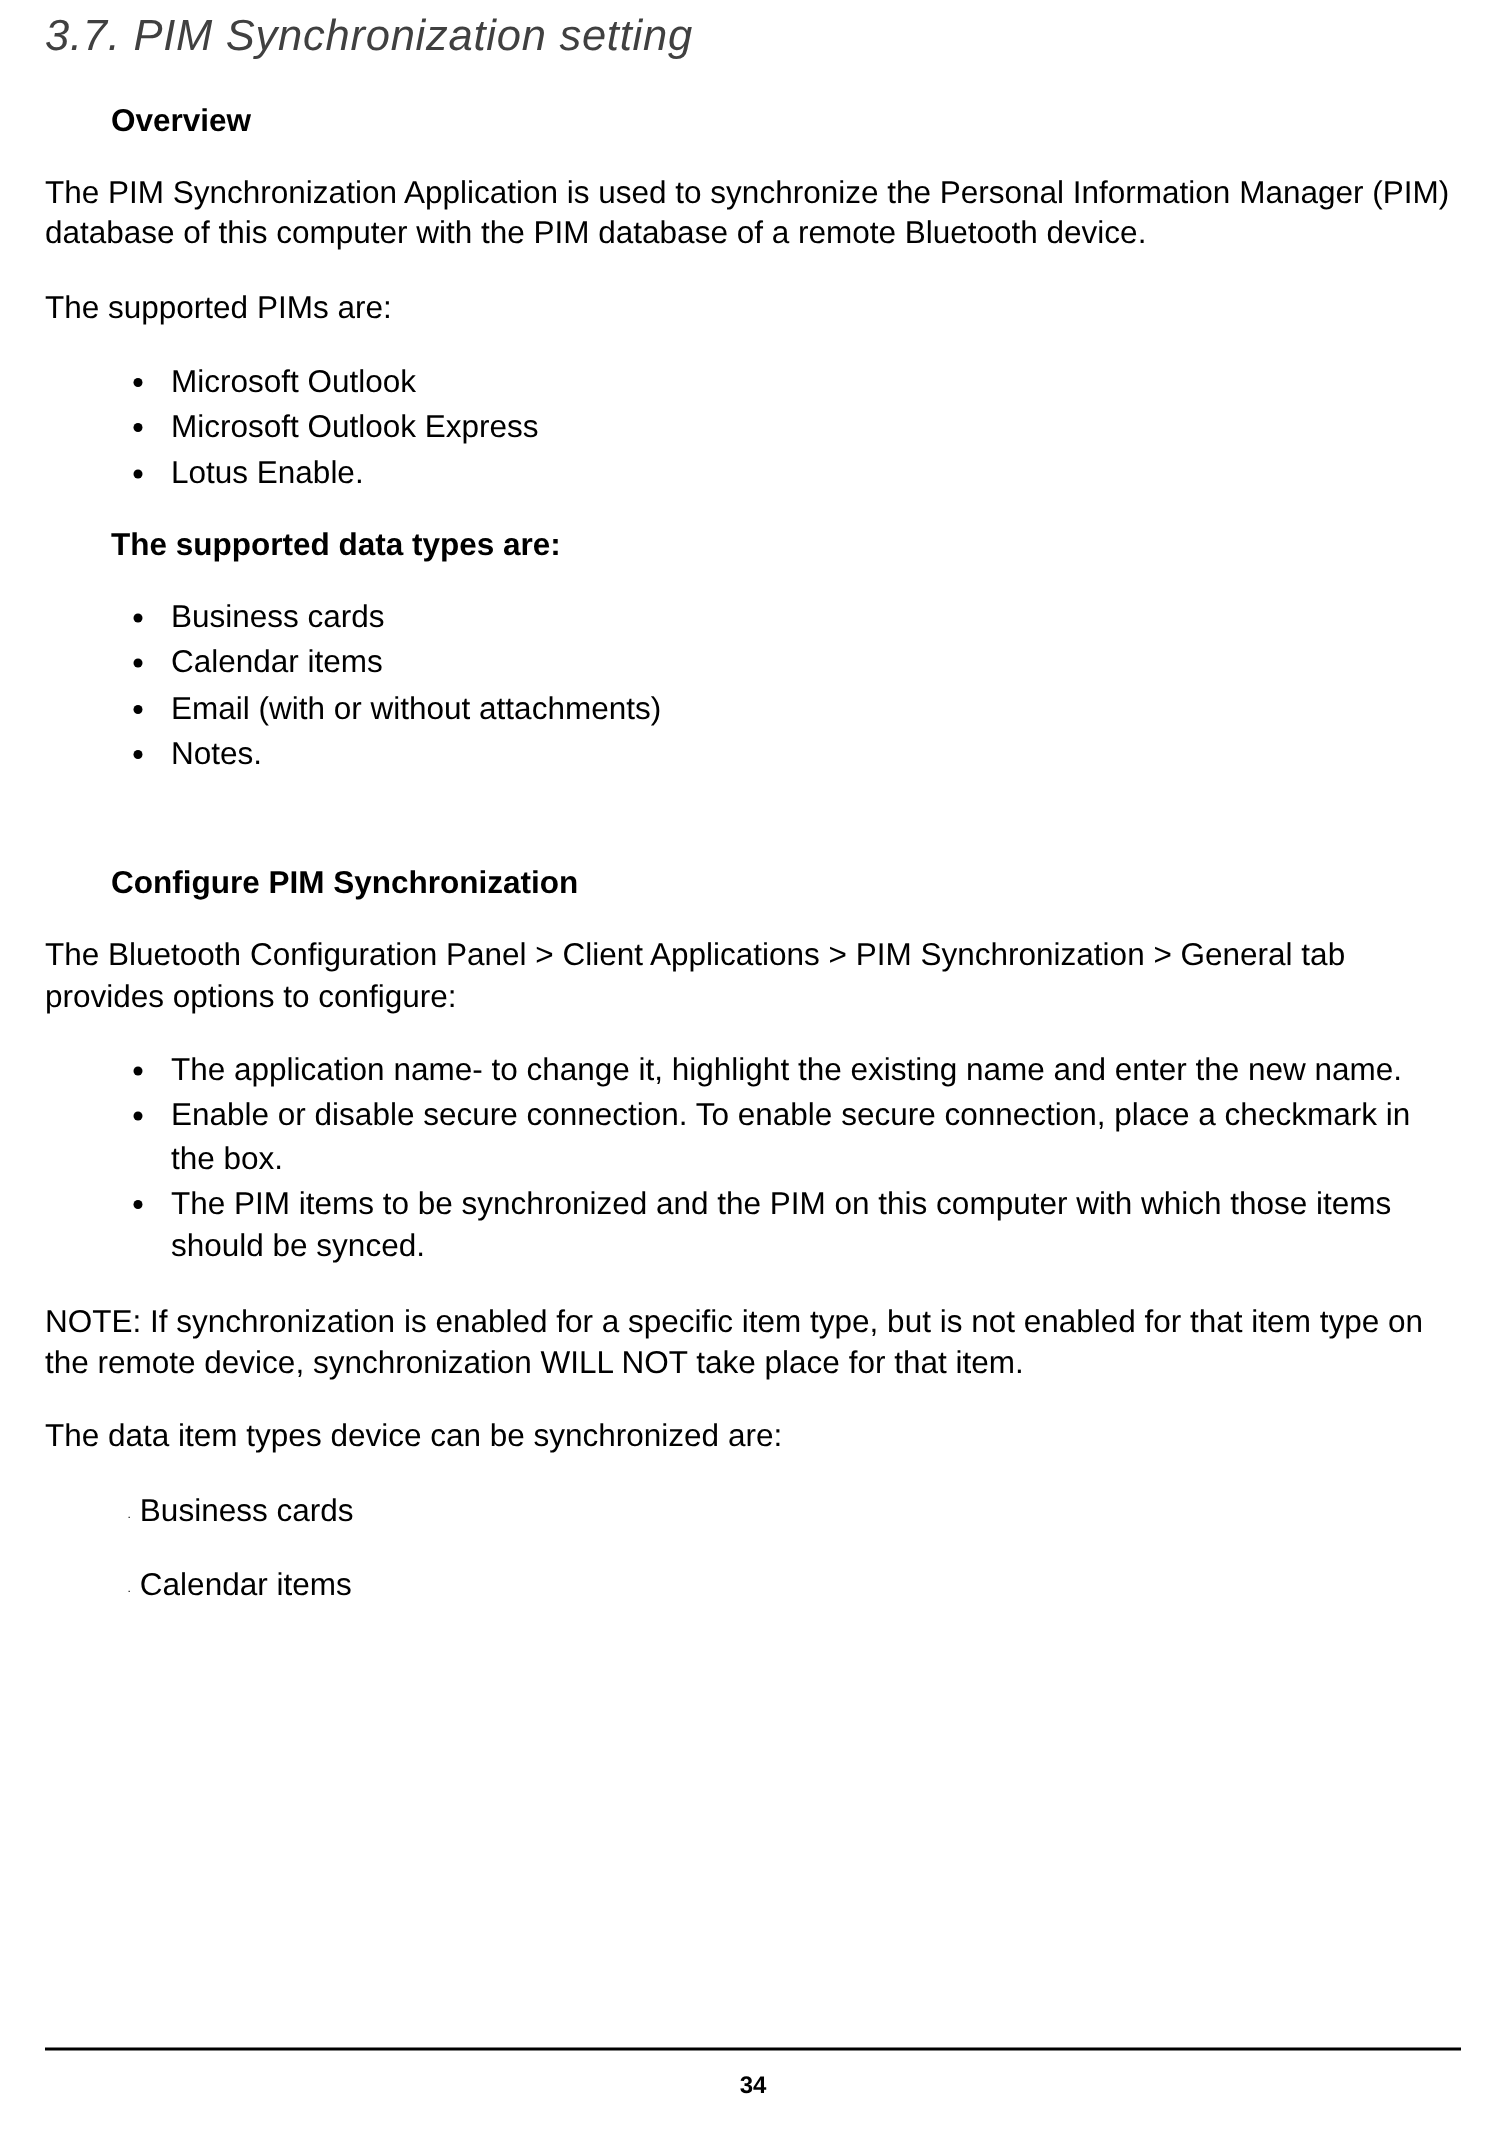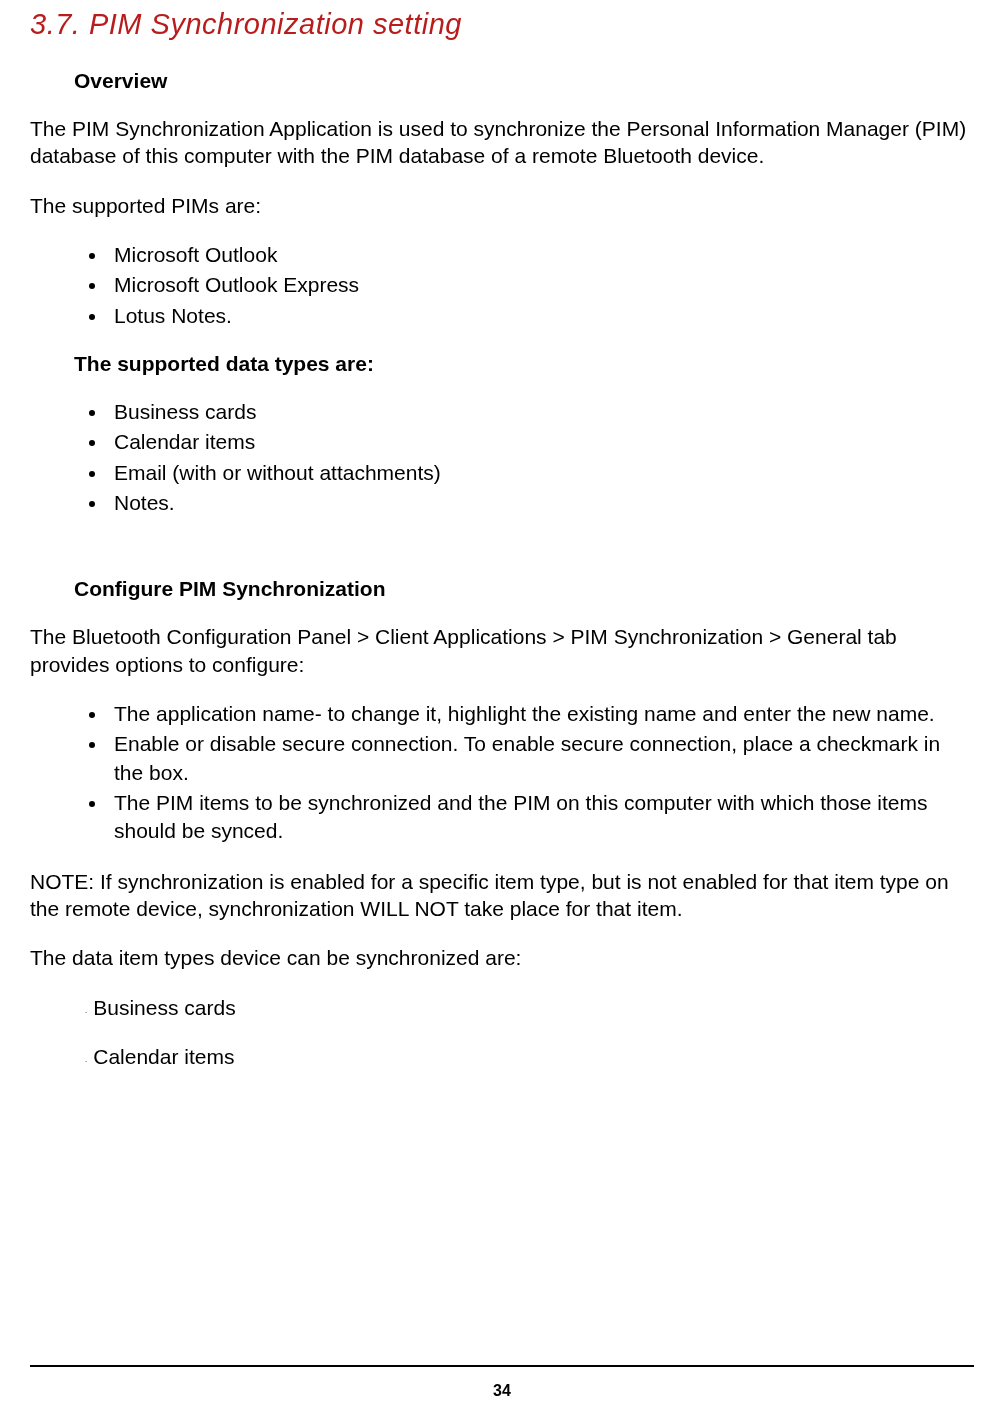--- a/index.html
+++ b/index.html
@@ -1,17 +1,17 @@
 <!DOCTYPE html>
 <html><head>
   <meta charset="utf-8">
   <style>
     * { margin: 0; padding: 0; box-sizing: border-box; }
     body { width: 1004px; height: 1427px; background: #fff; font-family: Arial, Helvetica, sans-serif; font-size: 21px; color: #000; padding: 0 30px; position: relative; }
-    .title { font-family: Verdana, sans-serif; font-size: 29px; color: #b91c1c; font-style: italic; font-weight: 400; margin-top: 8px; margin-bottom: 28px; letter-spacing: 0.5px; }
+    .title { font-family: Verdana, sans-serif; font-size: 29px; color: #404040; font-style: italic; font-weight: 400; margin-top: 8px; margin-bottom: 28px; letter-spacing: 0.5px; }
     .para { margin-bottom: 22px; line-height: 1.3; }
     .subhead { font-weight: bold; margin-bottom: 22px; margin-left: 44px; }
     ul.disc { list-style: disc; padding-left: 78px; margin-bottom: 22px; }
     ul.disc li { padding-left: 6px; margin-bottom: 2px; line-height: 1.35; }
     .plain-list { padding-left: 55px; margin-bottom: 22px; }
     .plain-item { margin-bottom: 22px; line-height: 1.3; }
     .plain-item::before { content: "."; margin-right: 6px; font-size: 8px; vertical-align: 2px; }
     .note .label { font-weight: normal; }
     .note .body { }
     .gap-large { margin-top: 60px; }
@@ -26,21 +26,21 @@
 
 <p class="subhead">Overview</p>
 
 <p class="para">The PIM Synchronization Application is used to synchronize the Personal Information Manager (PIM) database of this computer with the PIM database of a remote Bluetooth device.</p>
 
 <p class="para">The supported PIMs are:</p>
 
 <ul class="disc">
   <li>Microsoft Outlook</li>
   <li>Microsoft Outlook Express</li>
-  <li>Lotus Notes.</li>
+  <li>Lotus Enable.</li>
 </ul>
 
 <p class="subhead">The supported data types are:</p>
 
 <ul class="disc">
   <li>Business cards</li>
   <li>Calendar items</li>
   <li>Email (with or without attachments)</li>
   <li>Notes.</li>
 </ul>

